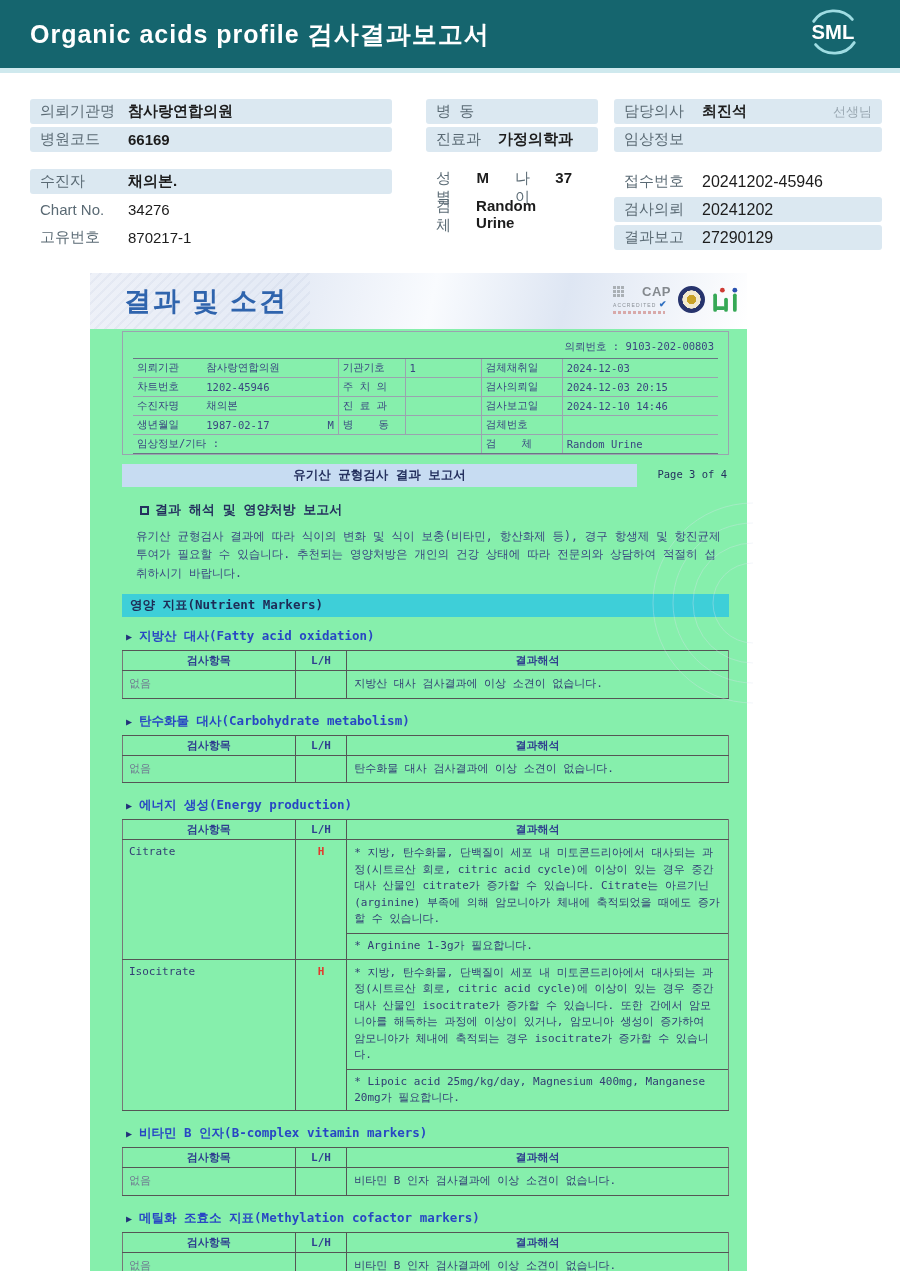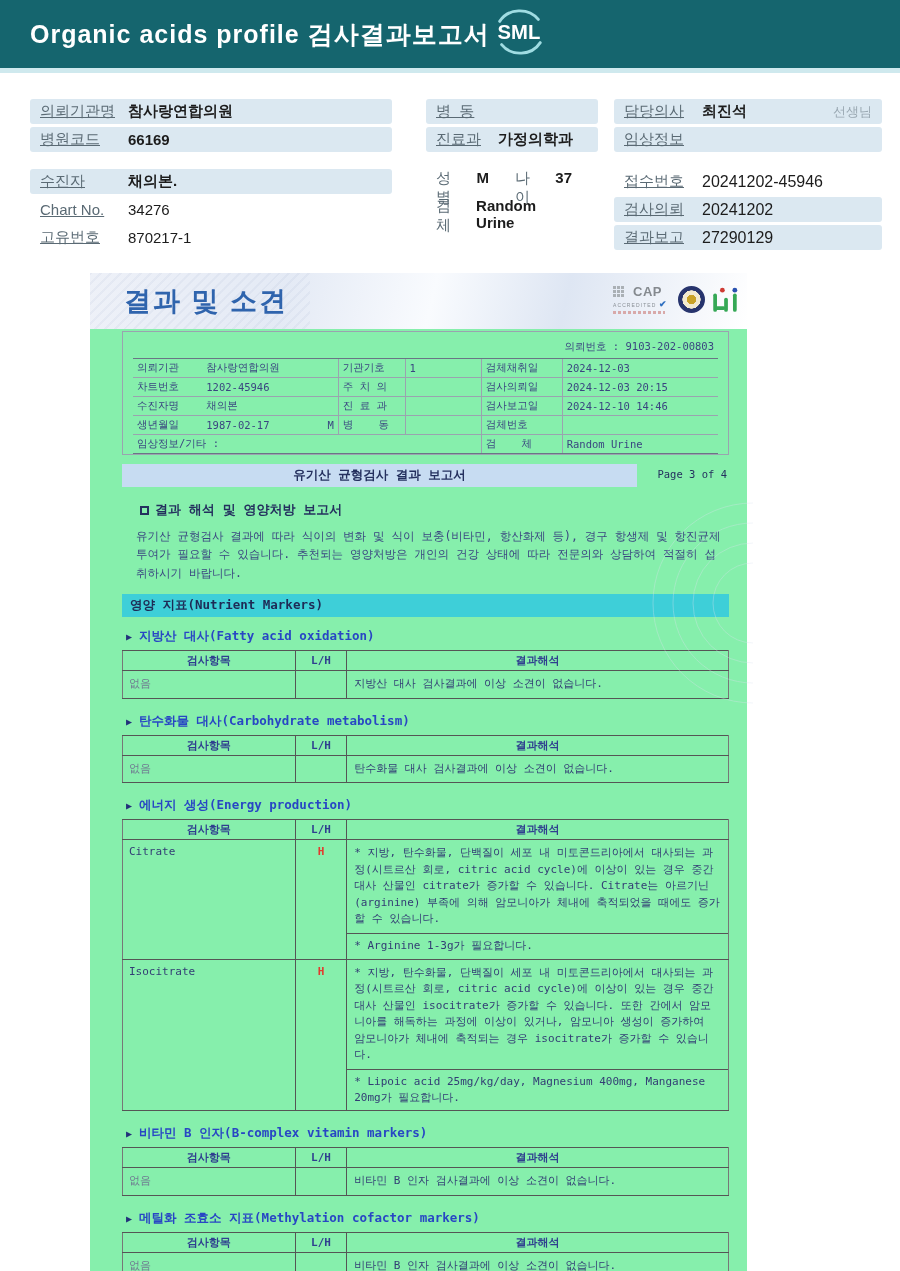--- a/index.html
+++ b/index.html
@@ -1,51 +1,51 @@
 <!DOCTYPE html>
 <html style="--header-teal: #15656e; --highlight-blue: #dbe8f1; --band-blue: #c7dcf2; --cyan-band: #3ecfd8; --accent-heading: #2846c4; --red-flag: #e23b2e; --title-blue: #2f64ad;"><head>
 <meta charset="utf-8">
 <style>
   * { margin:0; padding:0; box-sizing:border-box; }
   html,body { width:900px; background:#fff; font-family:"Liberation Sans", sans-serif; }
   body { height:1271px; overflow:hidden; color:#222; }
 
   
-  .app-header { height:68px; background:var(--header-teal,#15656e); display:flex; align-items:center; padding:0 38px 0 30px; }
+  .app-header { height:68px; background:var(--header-teal,#15656e); display:flex; align-items:center; justify-content:space-between; padding:0 38px 0 30px; }
   .app-title { color:#fff; font-size:25px; font-weight:700; letter-spacing:1px; }
   .header-strip { height:5px; background:#cfe9ee; }
 
   
   .info-panel { display:flex; padding:26px 0 0 30px; }
   .info-col1 { width:362px; }
   .info-col2 { width:172px; margin-left:34px; }
   .info-col3 { width:268px; margin-left:16px; }
   .irow { display:flex; align-items:center; height:25px; margin-bottom:3px; font-size:15px; padding-left:10px; border-radius:3px; }
   .irow.hl { background:var(--highlight-blue,#dbe8f1); }
-  .irow .lbl { color:#5a6a74; width:88px; flex:none;text-decoration:underline; }
+  .irow .lbl { color:#5a6a74; width:88px; flex:none; }
   .info-col2 .irow .lbl { width:62px; }
   .info-col3 .irow .lbl { width:78px; }
   .irow .val { color:#1c1c1c; font-weight:600; }
   .irow .val.plain { font-weight:500; }
   .irow .suffix { margin-left:auto; margin-right:10px; color:#9aa8b2; font-size:13px; }
   .spacer12 { height:14px; }
   .inline-pair { display:flex; align-items:flex-start; }
   .inline-pair .lbl2 { color:#5a6a74; margin-right:12px; }
   .inline-pair .val2 { color:#1c1c1c; font-weight:600; margin-right:26px; }
 
   
   .page { width:657px; margin:20px 0 0 90px; position:relative; background:#86efac; }
   .banner { height:56px; position:relative; display:flex; align-items:center;
     background:linear-gradient(103deg,#eef1f8 0%,#e4eaf5 30%,#f9fbfe 52%,#dee6f3 72%,#ffffff 100%); overflow:hidden; }
   .banner::before { content:""; position:absolute; left:0; top:0; bottom:0; width:220px;
     background:repeating-linear-gradient(135deg, rgba(150,165,200,.10) 0 2px, transparent 2px 7px); }
   .banner-title { color:#2f64ad; font-size:27px; font-weight:700; letter-spacing:2px; margin-left:34px; position:relative; }
   .banner-logos { position:absolute; right:8px; top:12px; display:flex; align-items:center; gap:7px; }
   .cap-logo { width:58px; text-align:left; line-height:1; }
-  .cap-row { display:flex; align-items:center; gap:9px; }
+  .cap-row { display:flex; align-items:center; gap:3px;justify-content:space-between; }
   .cap-grid { width:11px; height:11px; display:grid; grid-template-columns:repeat(3,1fr); gap:1px; }
   .cap-grid i { background:#aab0b5; }
   .cap-word { font-size:13px; font-weight:700; color:#84898e; letter-spacing:.5px; }
   .cap-sub { font-size:5px; letter-spacing:1.1px; color:#8a9096; margin-top:2px; }
   .cap-check { color:#2e6fc0; font-size:9px; font-weight:700; }
   .cap-tiny { margin-top:2px; height:3px; width:52px; background:repeating-linear-gradient(90deg,#d8a9a9 0 3px, transparent 3px 5px); }
   .seal-logo { width:27px; height:27px; border-radius:50%; border:2px solid #27346d; background:radial-gradient(circle at 50% 50%, #c9a227 0 28%, #f2ead0 30% 55%, #27346d 57% 72%, #fff 74%); }
 
   .content { padding:0 18px 0 32px; }
 

